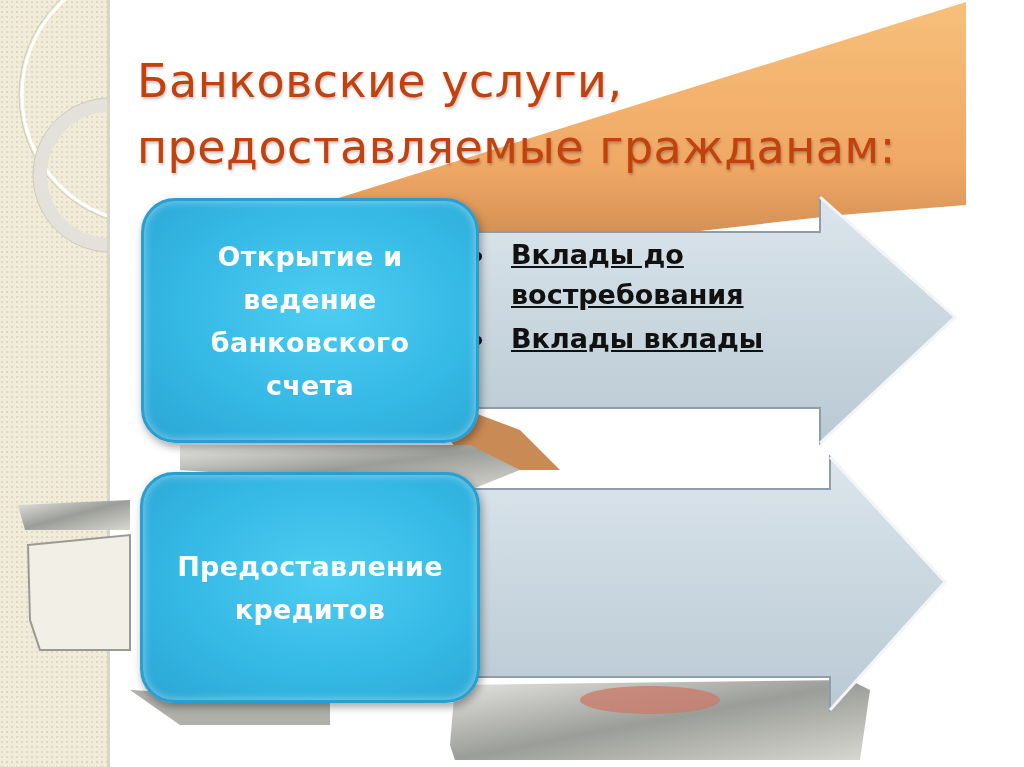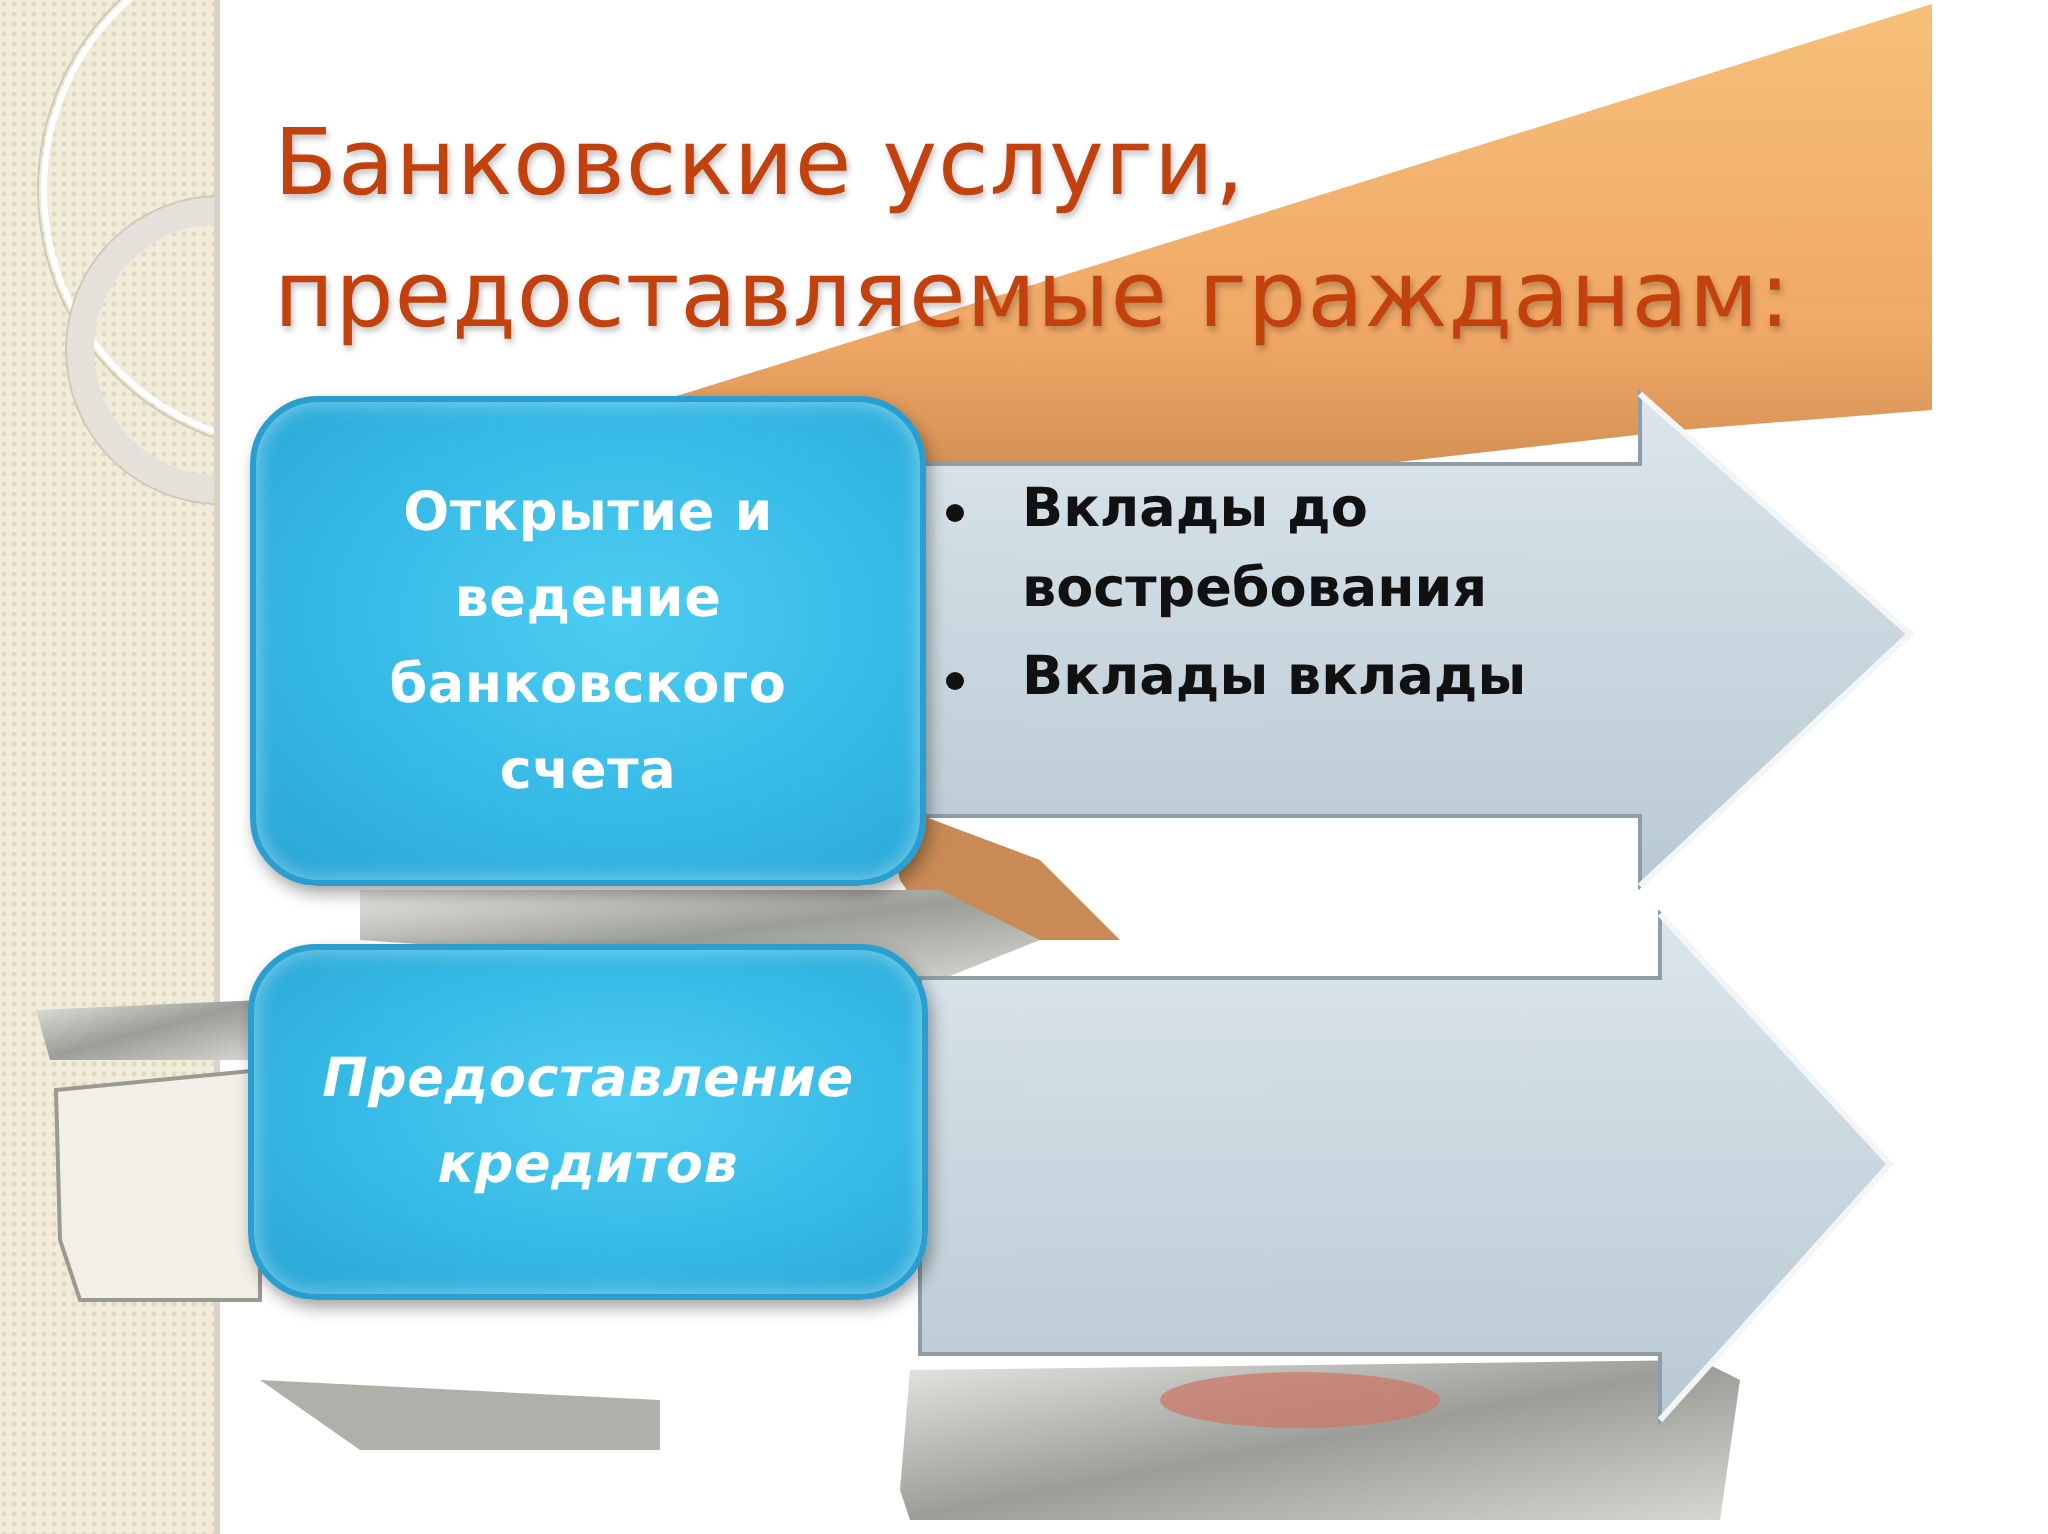--- a/index.html
+++ b/index.html
@@ -32,35 +32,35 @@
   .title span { display: block; white-space: nowrap; }
 
   
   .arrow { position: absolute; }
   .arrow svg { position: absolute; left: 0; top: 0; }
   .arrow ul {
     position: absolute; list-style: none;
     font-family: "DejaVu Sans", sans-serif; font-weight: bold;
     font-size: 27px; line-height: 40px; color: #111111;
   }
-  .arrow li { position: relative; padding-left: 46px; margin-bottom: 4px; }
+  .arrow li { position: relative; padding-left: 46px; margin-bottom: 4px; text-decoration: underline; }
   .arrow li::before {
     content: ""; position: absolute; left: 8px; top: 17px;
     width: 9px; height: 9px; border-radius: 50%; background: #111;
   }
 
   
   .box {
     position: absolute; border-radius: 34px;
     background: radial-gradient(ellipse at 55% 45%, #4dcdf2 0%, #35b9e5 55%, #2aa5d4 100%);
     border: 3px solid #2a9fcf;
     box-shadow: inset 0 0 10px rgba(255,255,255,0.45), 2px 4px 8px rgba(0,0,0,0.35);
     display: flex; align-items: center; justify-content: center; text-align: center;
     color: #ffffff; font-family: "DejaVu Sans", sans-serif; font-weight: bold;
-    font-size: 27px; line-height: 43px; letter-spacing: 0.3px;
+    font-size: 27px; line-height: 43px; letter-spacing: 0.3px; margin-left: 16px;
   }
   .box .txt { white-space: pre-line; }
 </style>
 </head>
 <body>
 
 <div class="side-strip">
   <svg width="110" height="767" viewBox="0 0 110 767">
     <circle cx="150" cy="95" r="128" fill="none" stroke="#ffffff" stroke-width="3"></circle>
     <circle cx="150" cy="95" r="131" fill="none" stroke="#cfc9b8" stroke-width="1"></circle>
@@ -129,16 +129,16 @@
   </svg>
 </div>
 
 <div class="box" style="left:125px; top:198px; width:338px; height:245px;">
   <span class="txt">Открытие и
 ведение
 банковского
 счета</span>
 </div>
 
-<div class="box" style="left:124px; top:472px; width:340px; height:178px;font-style:italic;">
+<div class="box" style="left:124px; top:472px; width:340px; height:231px;">
   <span class="txt">Предоставление
 кредитов</span>
 </div>
 
 </body></html>

